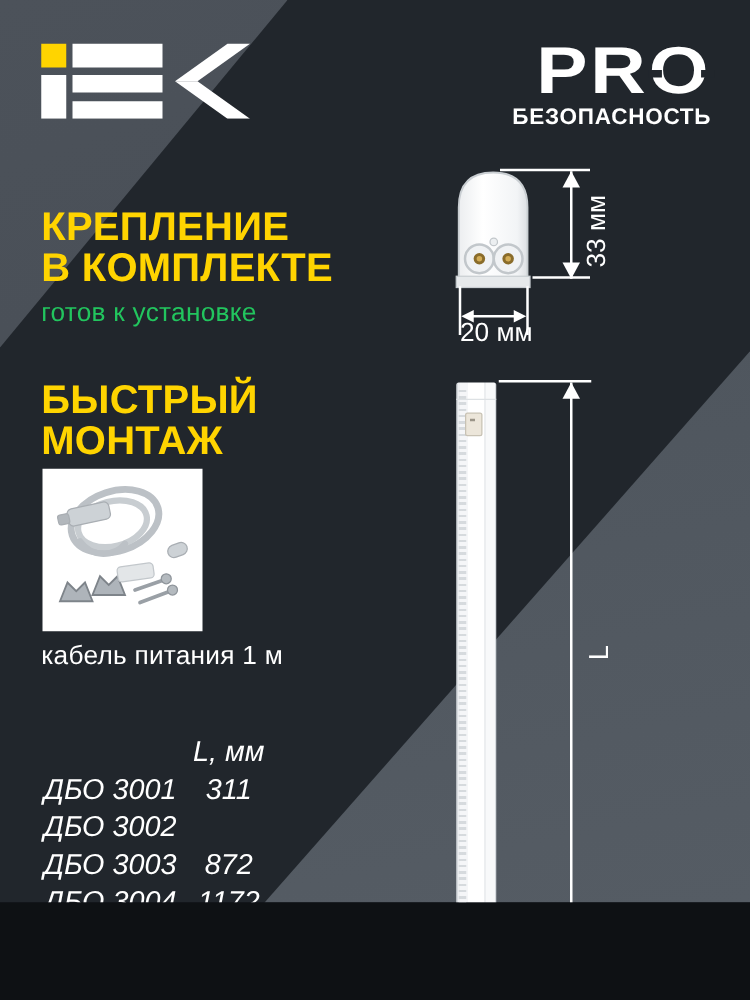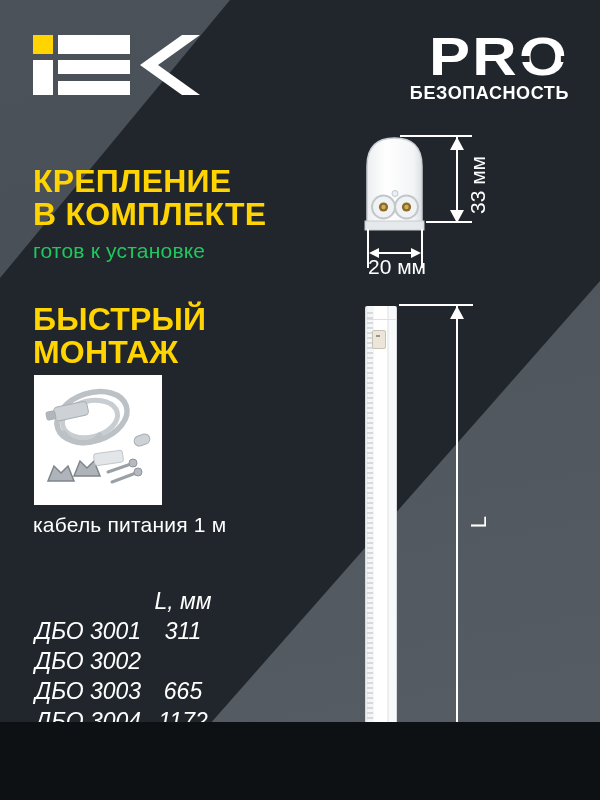--- a/index.html
+++ b/index.html
@@ -180,21 +180,21 @@
     </div>
     <div class="t-row">
       <div class="t-model">ДБО 3001</div>
       <div class="t-val">311</div>
     </div>
     <div class="t-row">
       <div class="t-model">ДБО 3002</div>
     </div>
     <div class="t-row">
       <div class="t-model">ДБО 3003</div>
-      <div class="t-val">665</div>
+      <div class="t-val">872</div>
     </div>
     <div class="t-row">
       <div class="t-model">ДБО 3004</div>
       <div class="t-val">1172</div>
     </div>
   </div>
 
 </div>
 
 </body></html>

